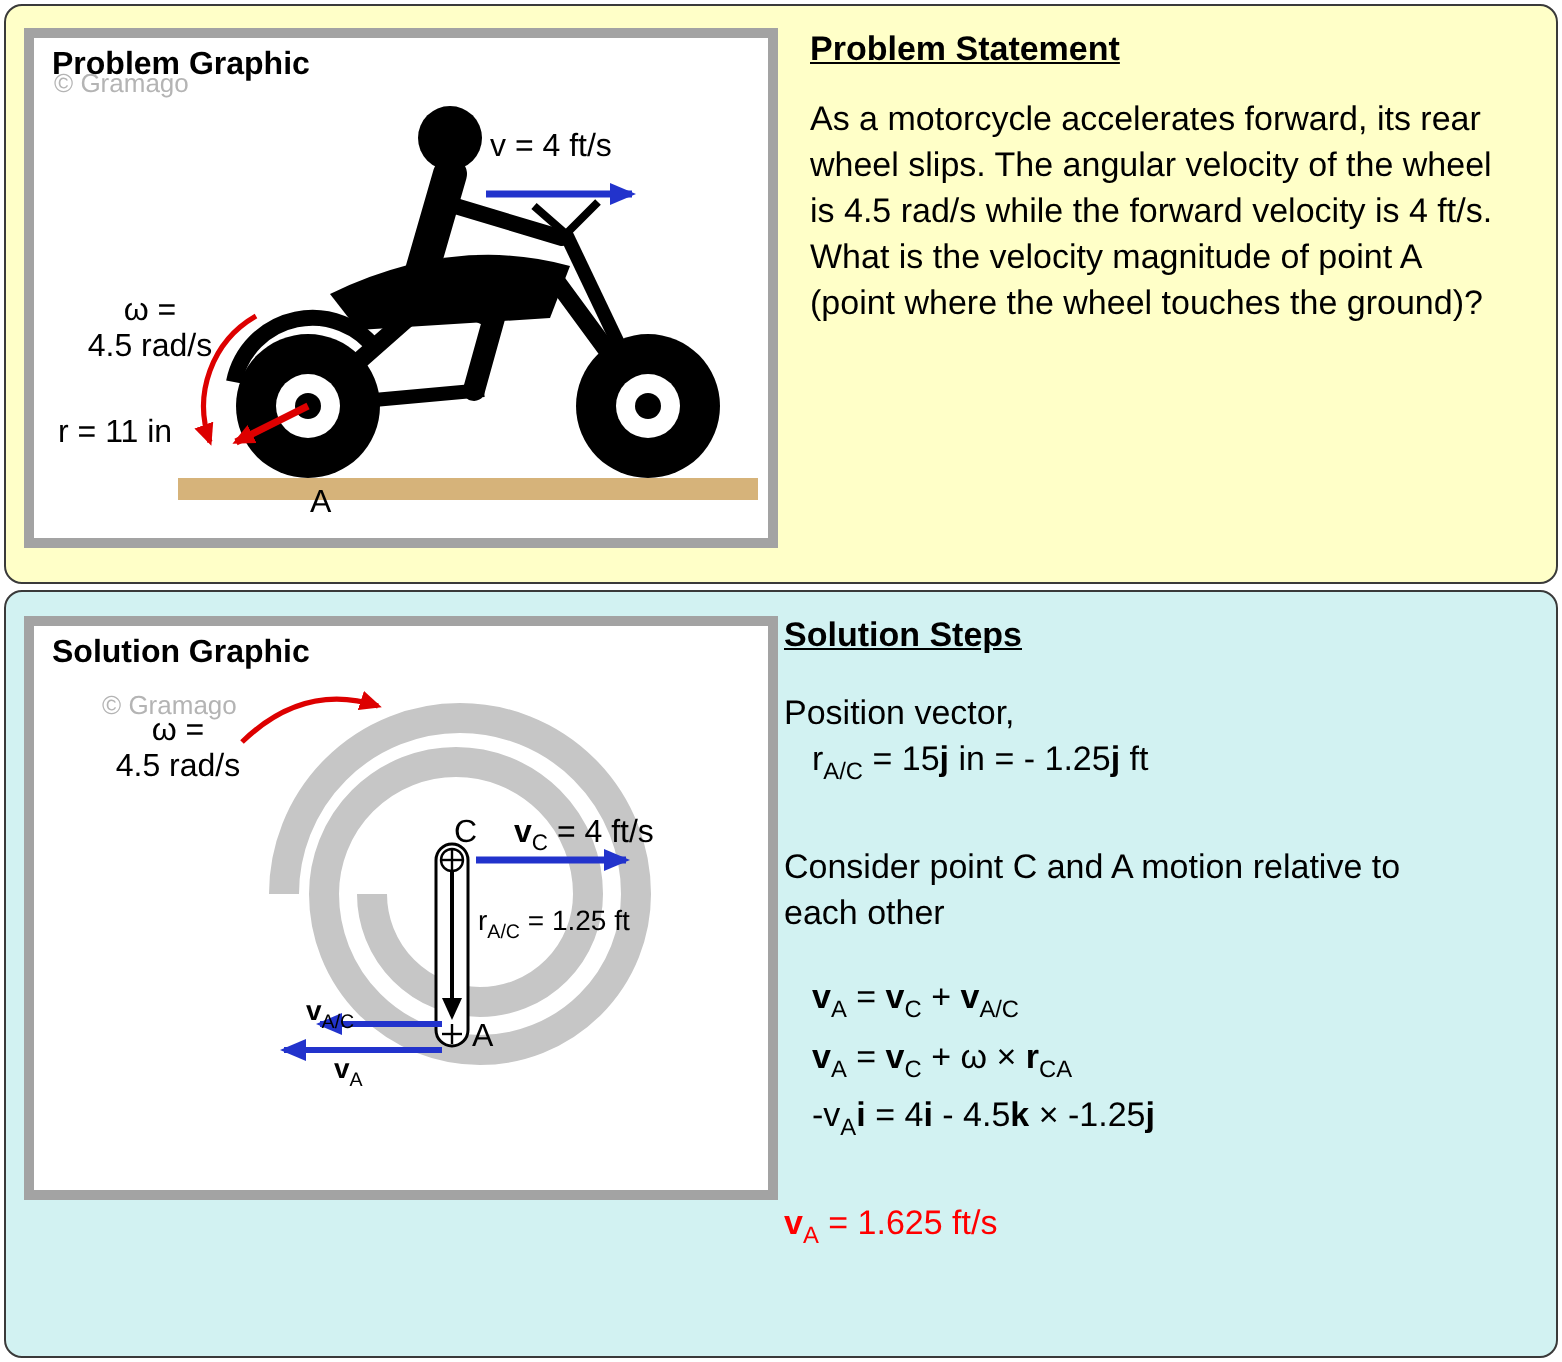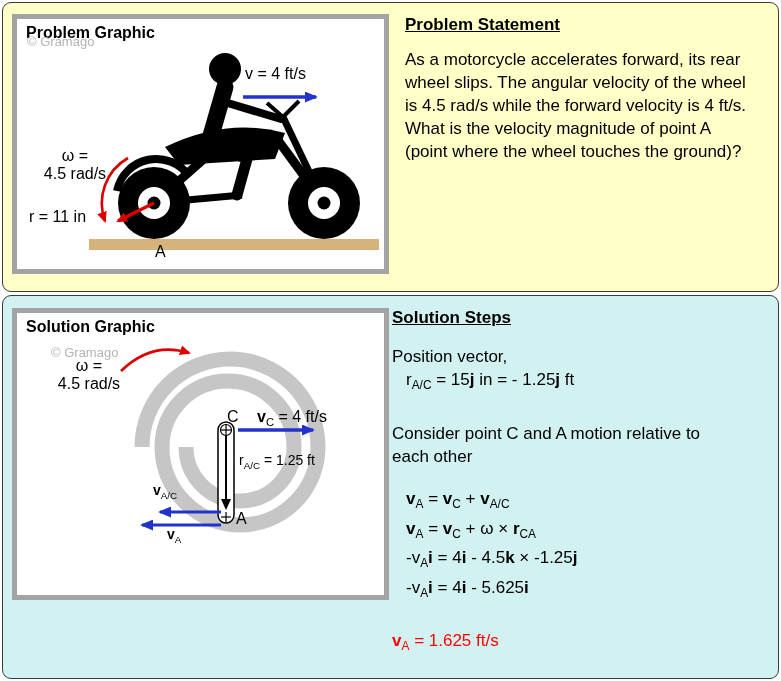--- a/index.html
+++ b/index.html
@@ -155,35 +155,34 @@
     </svg>
 
     <div class="label watermark" style="left:34px; top:31px;">© Gramago</div>
     <div class="label centered" style="left:28px; top:44px; width:88px;">
       <div>ω =</div>
       <div>4.5 rad/s</div>
     </div>
     <div class="label" style="left:210px; top:95px;">C</div>
     <div class="label" style="left:240px; top:95px;"><b>v</b><sub>C</sub> = 4 ft/s</div>
     <div class="label small" style="left:222px; top:139px;">r<sub>A/C</sub> = 1.25 ft</div>
-    <div class="label small" style="left:136px; top:169px;"><b>v</b><sub>A/C</sub></div>
+    <div class="label small" style="left:136px; top:184px;"><b>v</b><sub>A/C</sub></div>
     <div class="label" style="left:219px; top:197px;">A</div>
     <div class="label small" style="left:150px; top:213px;"><b>v</b><sub>A</sub></div>
   </div>
 
   <div id="solution-col" class="right-col">
     <div class="col-title">Solution Steps</div>
 
     <div class="step-line steps-intro">Position vector,</div>
     <div class="step-line indent">r<sub>A/C</sub> = 15<b>j</b> in = - 1.25<b>j</b> ft</div>
 
     <div class="step-line consider">Consider point C and A motion relative to each other</div>
 
     <div class="equations">
       <div class="step-line indent"><b>v</b><sub>A</sub> = <b>v</b><sub>C</sub> + <b>v</b><sub>A/C</sub></div>
       <div class="step-line indent"><b>v</b><sub>A</sub> = <b>v</b><sub>C</sub> + ω × <b>r</b><sub>CA</sub></div>
       <div class="step-line indent">-v<sub>A</sub><b>i</b> = 4<b>i</b> - 4.5<b>k</b> × -1.25<b>j</b></div>
-      <div class="step-line indent">-v<sub>A</sub><b>i</b> = 4<b>i</b> - 5.625<b>i</b></div>
     </div>
 
     <div class="result"><b>v</b><sub>A</sub> = 1.625 ft/s</div>
   </div>
 </div>
 
 </body></html>

